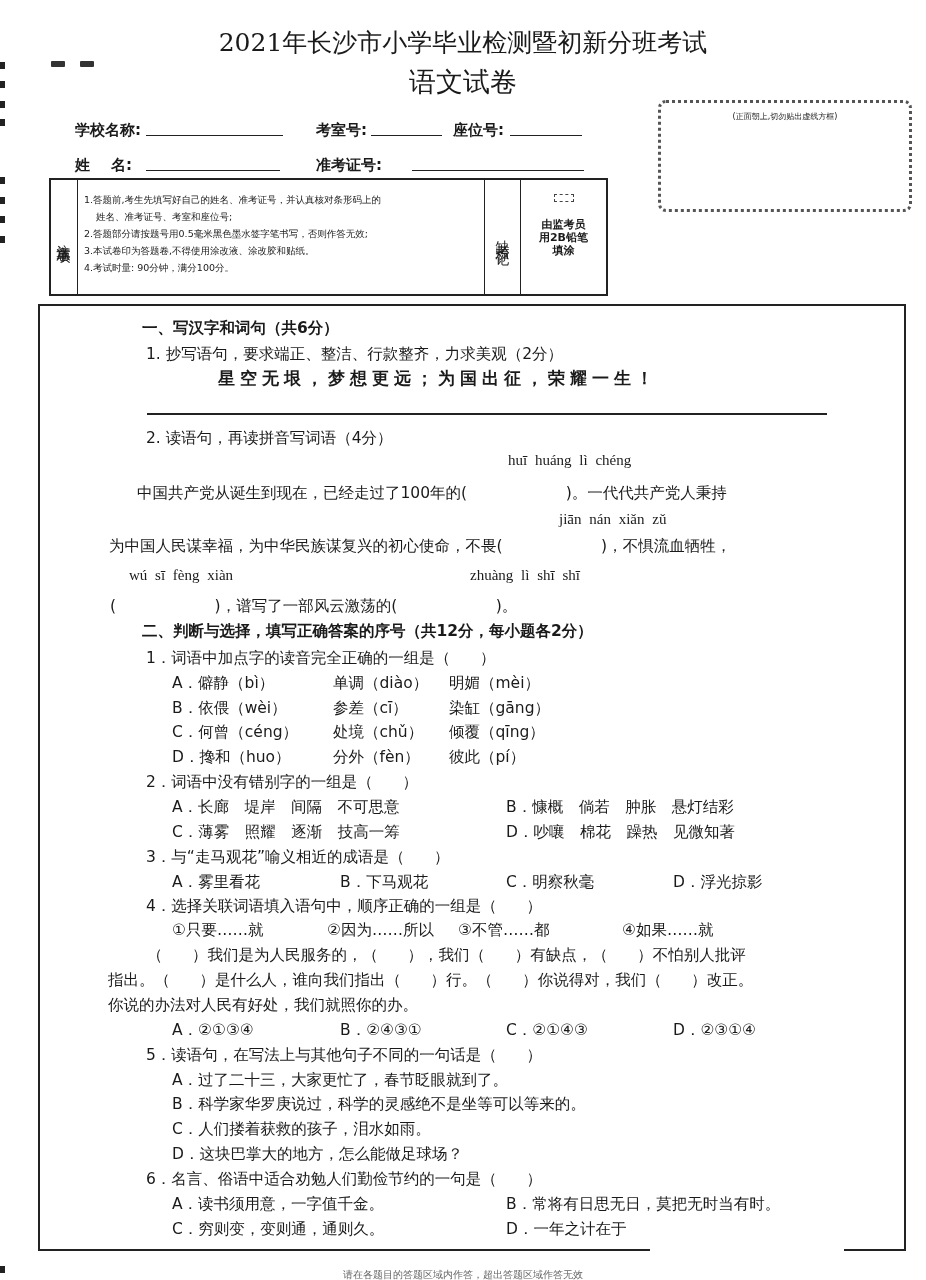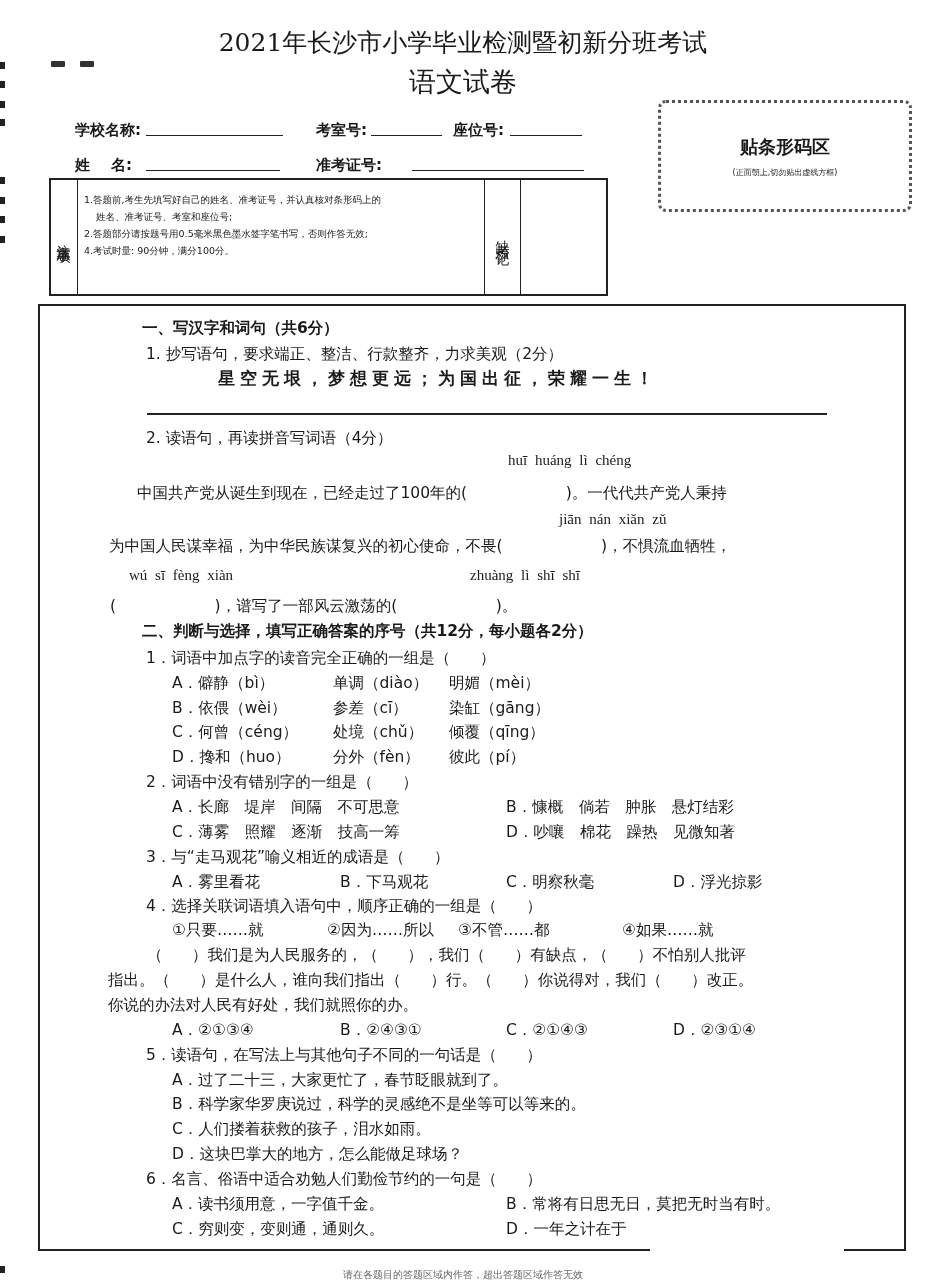--- a/index.html
+++ b/index.html
@@ -68,36 +68,42 @@
 <div class="field-label" style="left:316px; top:121px">考室号:</div>
 <div class="field-line" style="left:371px; top:135px; width:71px"></div>
 <div class="field-label" style="left:453px; top:121px">座位号:</div>
 <div class="field-line" style="left:510px; top:135px; width:72px"></div>
 <div class="field-label" style="left:75px; top:156px; white-space:pre">姓    名:</div>
 <div class="field-line" style="left:146px; top:170px; width:134px"></div>
 <div class="field-label" style="left:316px; top:156px">准考证号:</div>
 <div class="field-line" style="left:412px; top:170px; width:172px"></div>
 
 <div class="barcode">
-  <div class="bc-title">贴条形码区</div>
   <div class="bc-sub">(正面朝上,切勿贴出虚线方框)</div>
 </div>
 
 <div class="notes">
   <div class="col-label">
     <span style="writing-mode: vertical-rl; letter-spacing: 2px;">注意事项</span>
   </div>
   <div class="col-items">
     <div>1.答题前,考生先填写好自己的姓名、准考证号，并认真核对条形码上的</div>
     <div class="indent">姓名、准考证号、考室和座位号;</div>
     <div>2.答题部分请按题号用0.5毫米黑色墨水签字笔书写，否则作答无效;</div>
+    <div>3.本试卷印为答题卷,不得使用涂改液、涂改胶和贴纸。</div>
     <div>4.考试时量: 90分钟，满分100分。</div>
   </div>
   <div class="col-absent">
     <span style="writing-mode: vertical-rl; letter-spacing: 4px;">缺考标记</span>
+  </div>
+  <div class="col-fill">
+    <div class="mini-box"></div>
+    <div>由监考员</div>
+    <div>用2B铅笔</div>
+    <div>填涂</div>
   </div>
 </div>
 
 <div class="frame"></div>
 <div class="frame-bottom-left"></div>
 <div class="frame-bottom-right"></div>
 
 <div class="txt section" style="left:110px; top:318px">一、写汉字和词句（共6分）</div>
 <div class="txt" style="left:146px; top:344px">1. 抄写语句，要求端正、整洁、行款整齐，力求美观（2分）</div>
 <div class="txt copy" style="left:218px; top:367px">星空无垠，梦想更远；为国出征，荣耀一生！</div>

